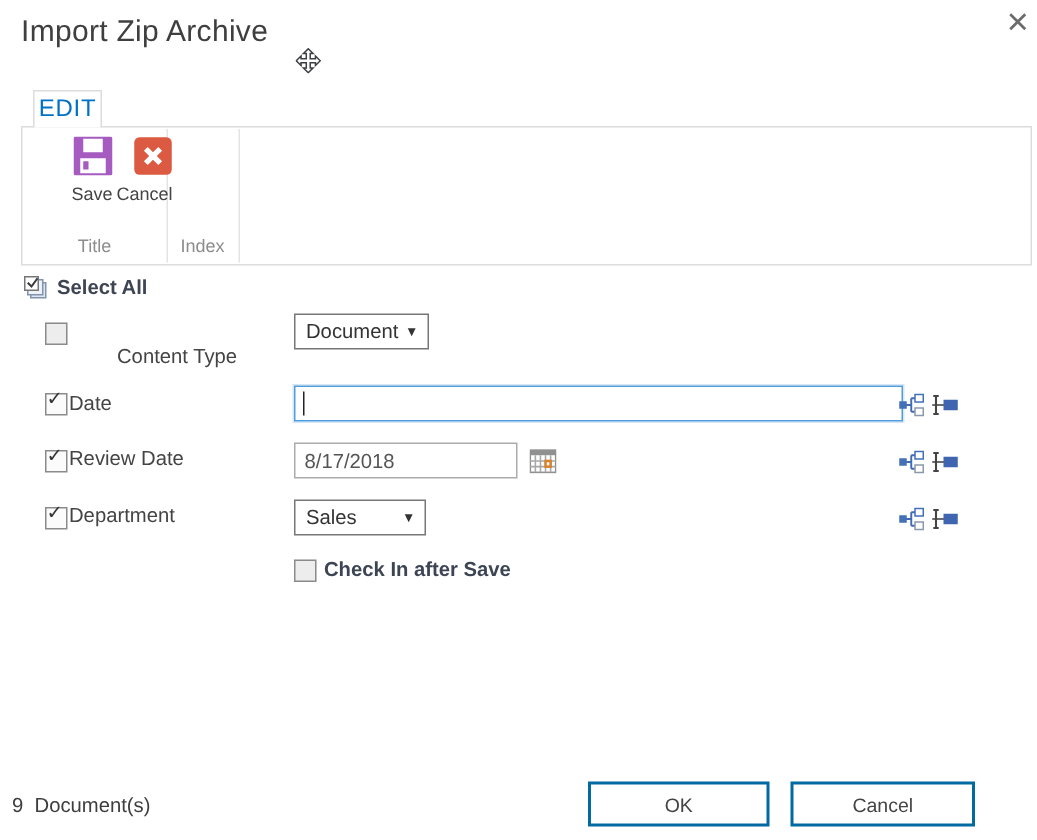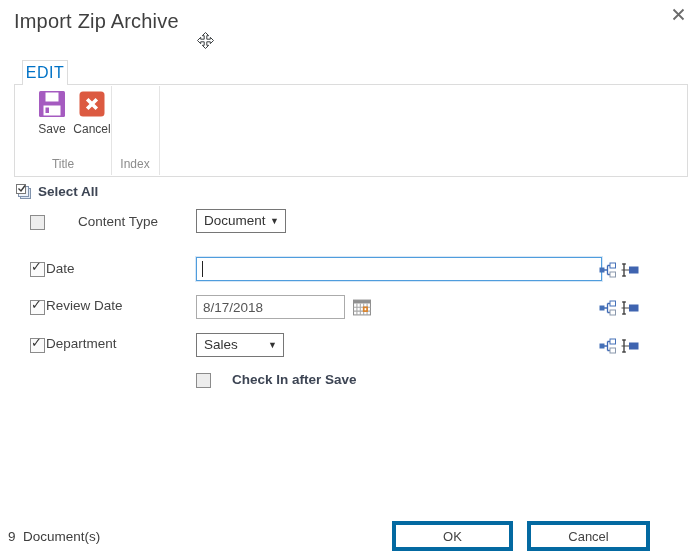--- a/index.html
+++ b/index.html
@@ -15,21 +15,21 @@
 
   
   .ribbon-tab{position:absolute;left:22px;top:60px;width:44px;height:24px;z-index:2;
               background:#fff;border:1px solid #dcdcdc;border-bottom:none;
               color:#0072c6;font-size:16px;text-align:center;line-height:24px;
               letter-spacing:.5px;cursor:pointer;}
   .ribbon-box{position:absolute;left:14px;top:84px;width:672px;height:91px;
               border:1px solid #dcdcdc;background:#fff;}
   .rb-sep{position:absolute;top:1px;bottom:1px;width:1px;background:#e4e4e4;}
   .rb-sep.s1{left:96px;} .rb-sep.s2{left:144px;}
-  .rb-btn{position:absolute;top:6px;text-align:center;cursor:pointer;background:none;
+  .rb-btn{position:absolute;top:6px;text-align:right;cursor:pointer;background:none;
           border:none;padding:0;font-family:inherit;}
   .rb-btn .lbl{display:block;font-size:12px;color:#444;margin-top:3px;line-height:12px;}
   .rb-btn.save{left:14px;width:46px;}
   .rb-btn.cancel{left:54px;width:46px;}
   .rb-btn.tags{left:100px;width:42px;top:3px;}
   .grp-lbl{position:absolute;bottom:5px;font-size:12px;color:#8c8c8c;text-align:center;}
   .grp-lbl.commit{left:0;width:96px;}
   .grp-lbl.index{left:96px;width:48px;}
 
   
@@ -56,21 +56,21 @@
               outline:none;font-family:inherit;}
   .cal-btn{position:absolute;left:353px;top:299px;width:18px;height:17px;border:none;
            background:none;padding:0;cursor:pointer;}
   .row-icon{position:absolute;width:19px;height:16px;border:none;background:none;
             padding:0;cursor:pointer;}
 
   
   .doc-count{position:absolute;left:8px;top:529px;font-size:13.5px;color:#3e3e3e;
              white-space:pre;}
   .ftr-btn{position:absolute;top:521px;height:30px;background:#fff;
-           border:4px solid #0369a1;font-size:13px;color:#444;cursor:pointer;
+           border:2px solid #0369a1;font-size:13px;color:#444;cursor:pointer;
            font-family:inherit;}
   .ftr-btn.ok{left:392px;width:121px;}
   .ftr-btn.cancel{left:527px;width:123px;}
 </style>
 </head>
 <body>
 
 <div class="stage">
 
   <div class="dlg-title">Import Zip Archive</div>
@@ -123,21 +123,21 @@
       <rect x="3.5" y="3.5" width="10" height="10" fill="#edf2f9" stroke="#8193ad"></rect>
       <rect x="1.5" y="1.5" width="9" height="9" fill="#ffffff" stroke="#777777"></rect>
       <path d="M3.5 5.5 L6 8 L10 2.5" fill="none" stroke="#3c3c3c" stroke-width="1.4"></path>
     </svg>
   </button>
   <span class="abs bold-lbl" style="left:38px;top:184px;">Select All</span>
 
   <span class="checkbox unchecked" style="left:30px;top:215px;">
     <span class="mark"></span>
   </span>
-  <span class="abs field-lbl" style="left:46px;top:214px;padding-left:32px;">Content Type</span>
+  <span class="abs field-lbl" style="left:46px;top:230px;padding-left:32px;">Content Type</span>
   <div class="select-box" style="left:196px;top:209px;width:88px;">
     <span class="val">Document</span>
     <span class="arrow">▼</span>
   </div>
 
   <span class="checkbox" style="left:30px;top:262px;">
     <span class="mark">✓</span>
   </span>
   <span class="abs field-lbl" style="left:46px;top:261px;">Date</span>
   <input class="text-input" type="text" value="" style="">
@@ -207,19 +207,19 @@
     <svg width="19" height="16" viewBox="0 0 19 16">
       <path d="M0.5 8 H17" stroke="#6b6b6b" stroke-width="1.2"></path>
       <path d="M3 2 V14 M1.2 2 H4.8 M1.2 14 H4.8" stroke="#444444" stroke-width="1.4"></path>
       <rect x="8" y="4.5" width="9.5" height="7" fill="#3f64b0"></rect>
     </svg>
   </button>
 
   <span class="checkbox unchecked" style="left:196px;top:373px;">
     <span class="mark"></span>
   </span>
-  <span class="abs bold-lbl" style="left:232px;top:372px;text-align:right;">Check In after Save</span>
+  <span class="abs bold-lbl" style="left:216px;top:372px;text-align:right;">Check In after Save</span>
 
   <div class="doc-count">9  Document(s)</div>
   <button class="ftr-btn ok">OK</button>
   <button class="ftr-btn cancel">Cancel</button>
 
 </div>
 
 </body></html>

